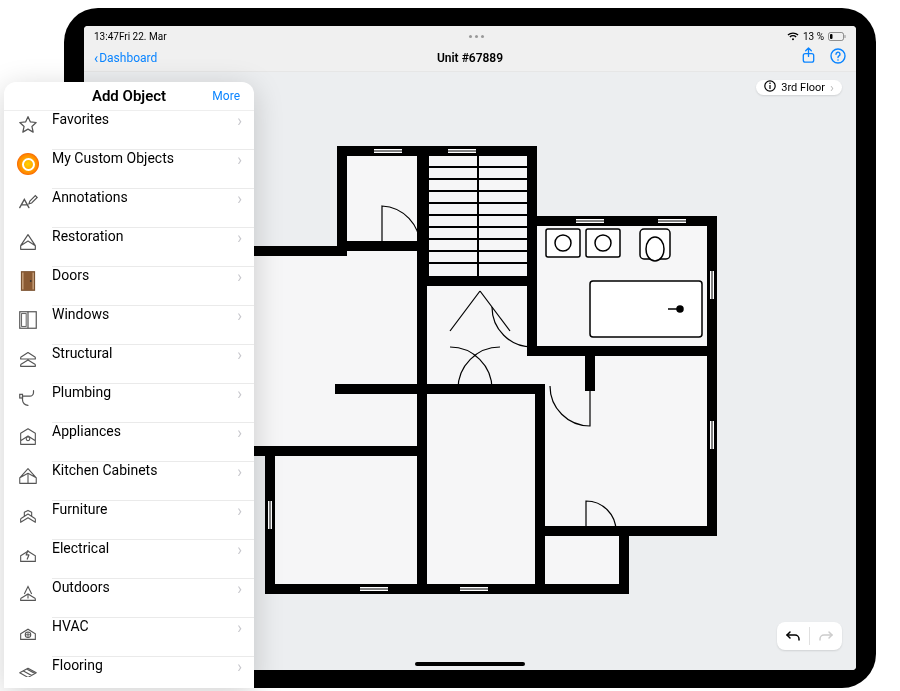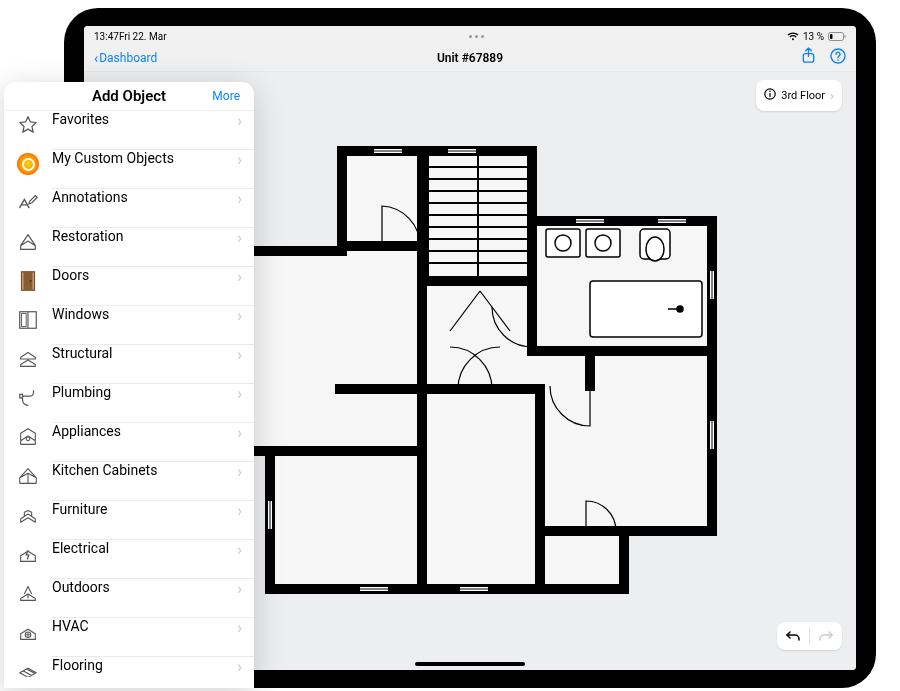--- a/index.html
+++ b/index.html
@@ -76,21 +76,21 @@
     width: 520px;
     height: 480px;
   }
   
   .floor-pill {
     position: absolute;
     top: 54px;
     right: 14px;
     background: #fff;
     border-radius: 8px;
-    height: 31px;
+    height: 15px;
     padding: 0 8px;
     display:flex;
     align-items:center;
     gap:5px;
     font-size: 11px;
     box-shadow: 0 1px 2px rgba(0,0,0,0.12);
     color:#000;
   }
   .floor-pill .chev { color:#bbb; font-size:13px; }
 

